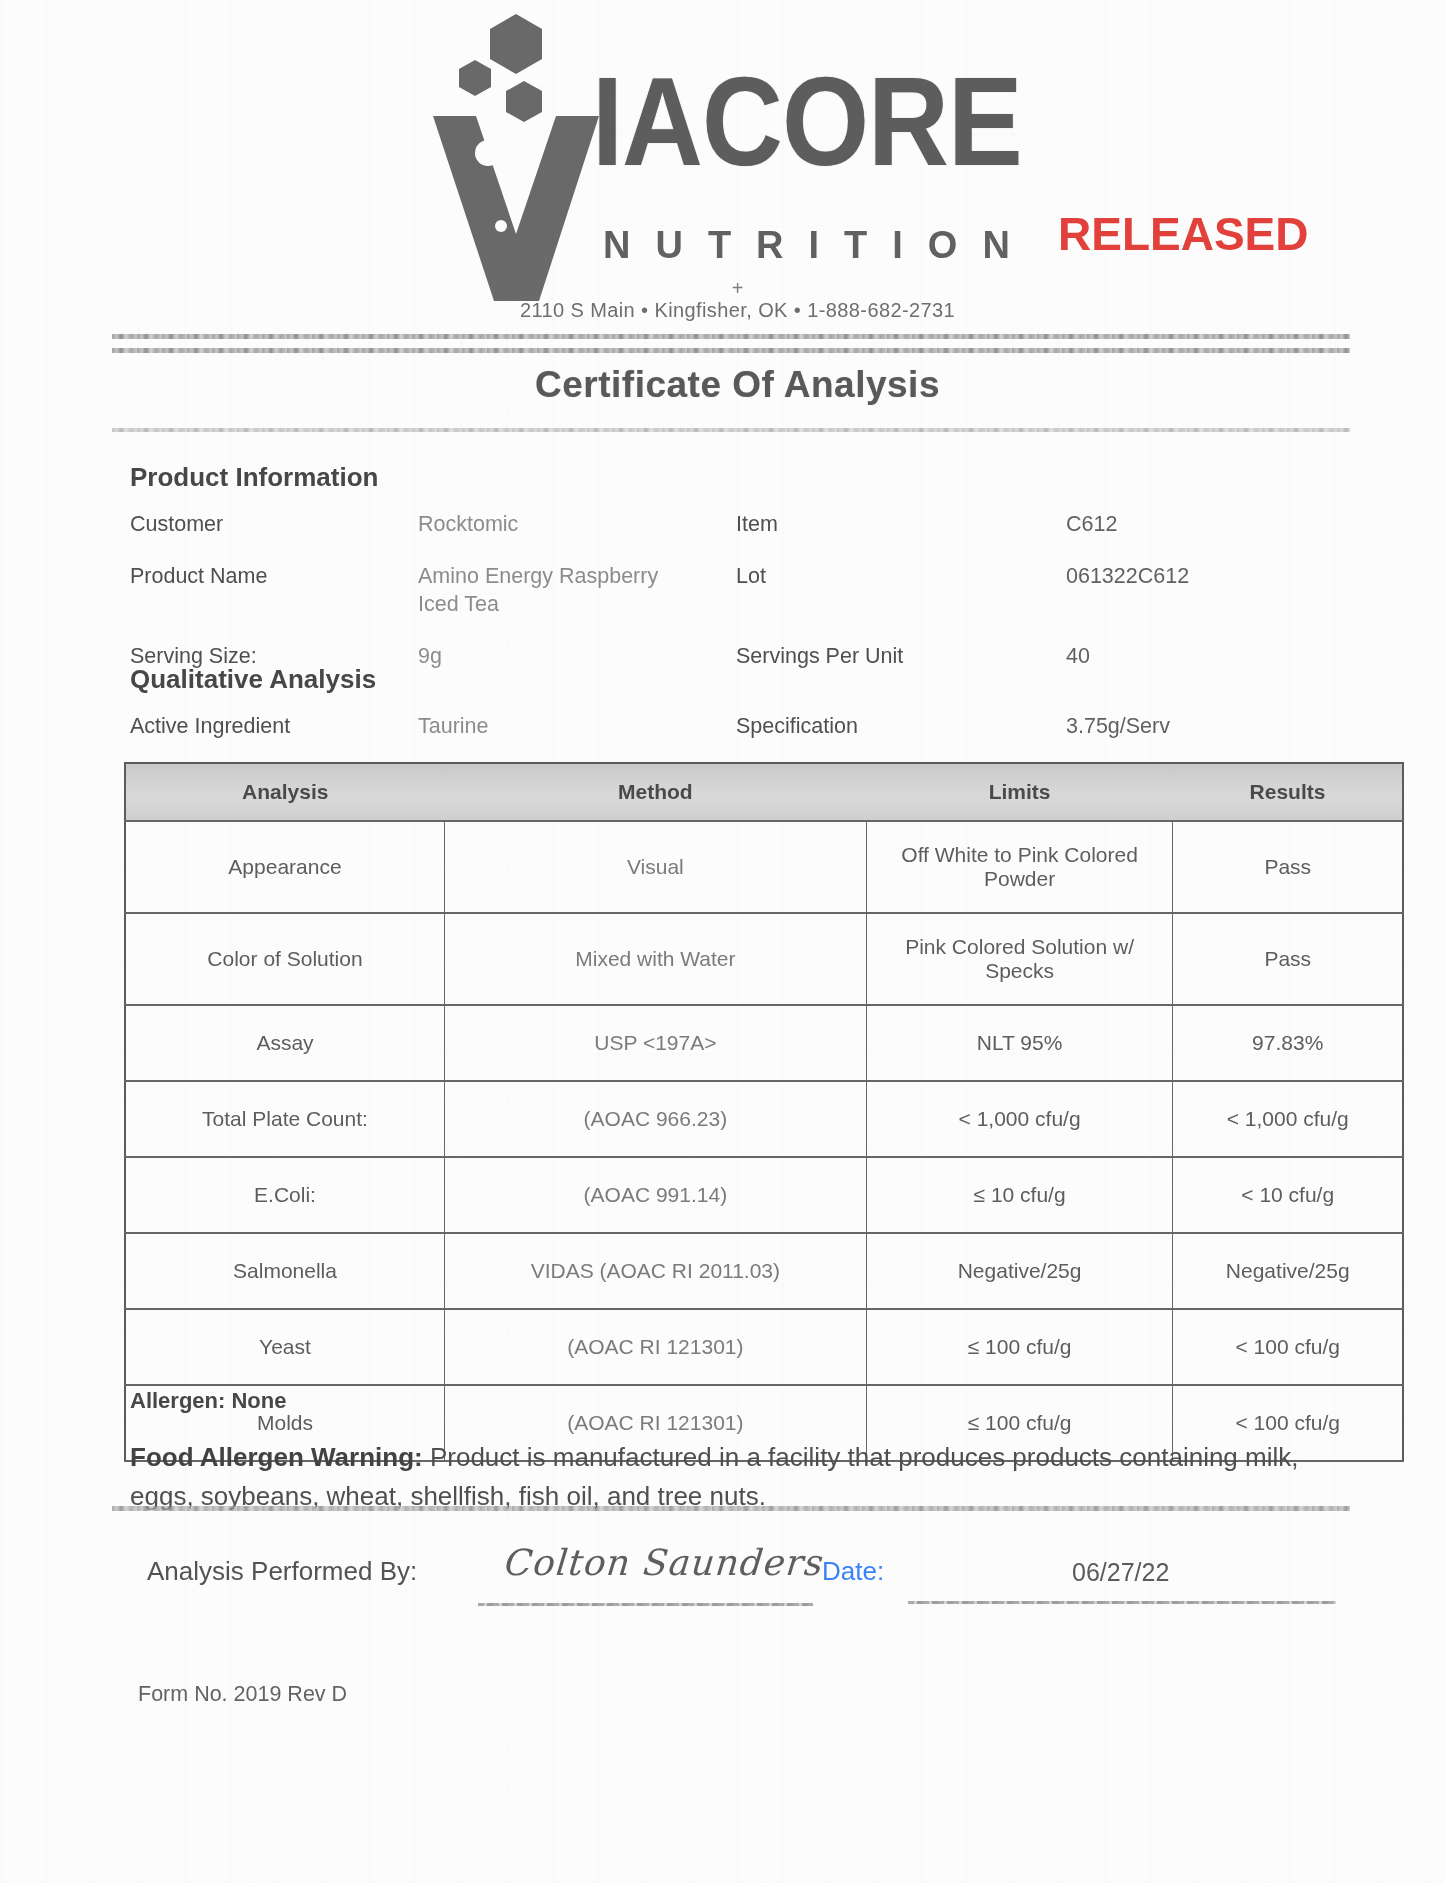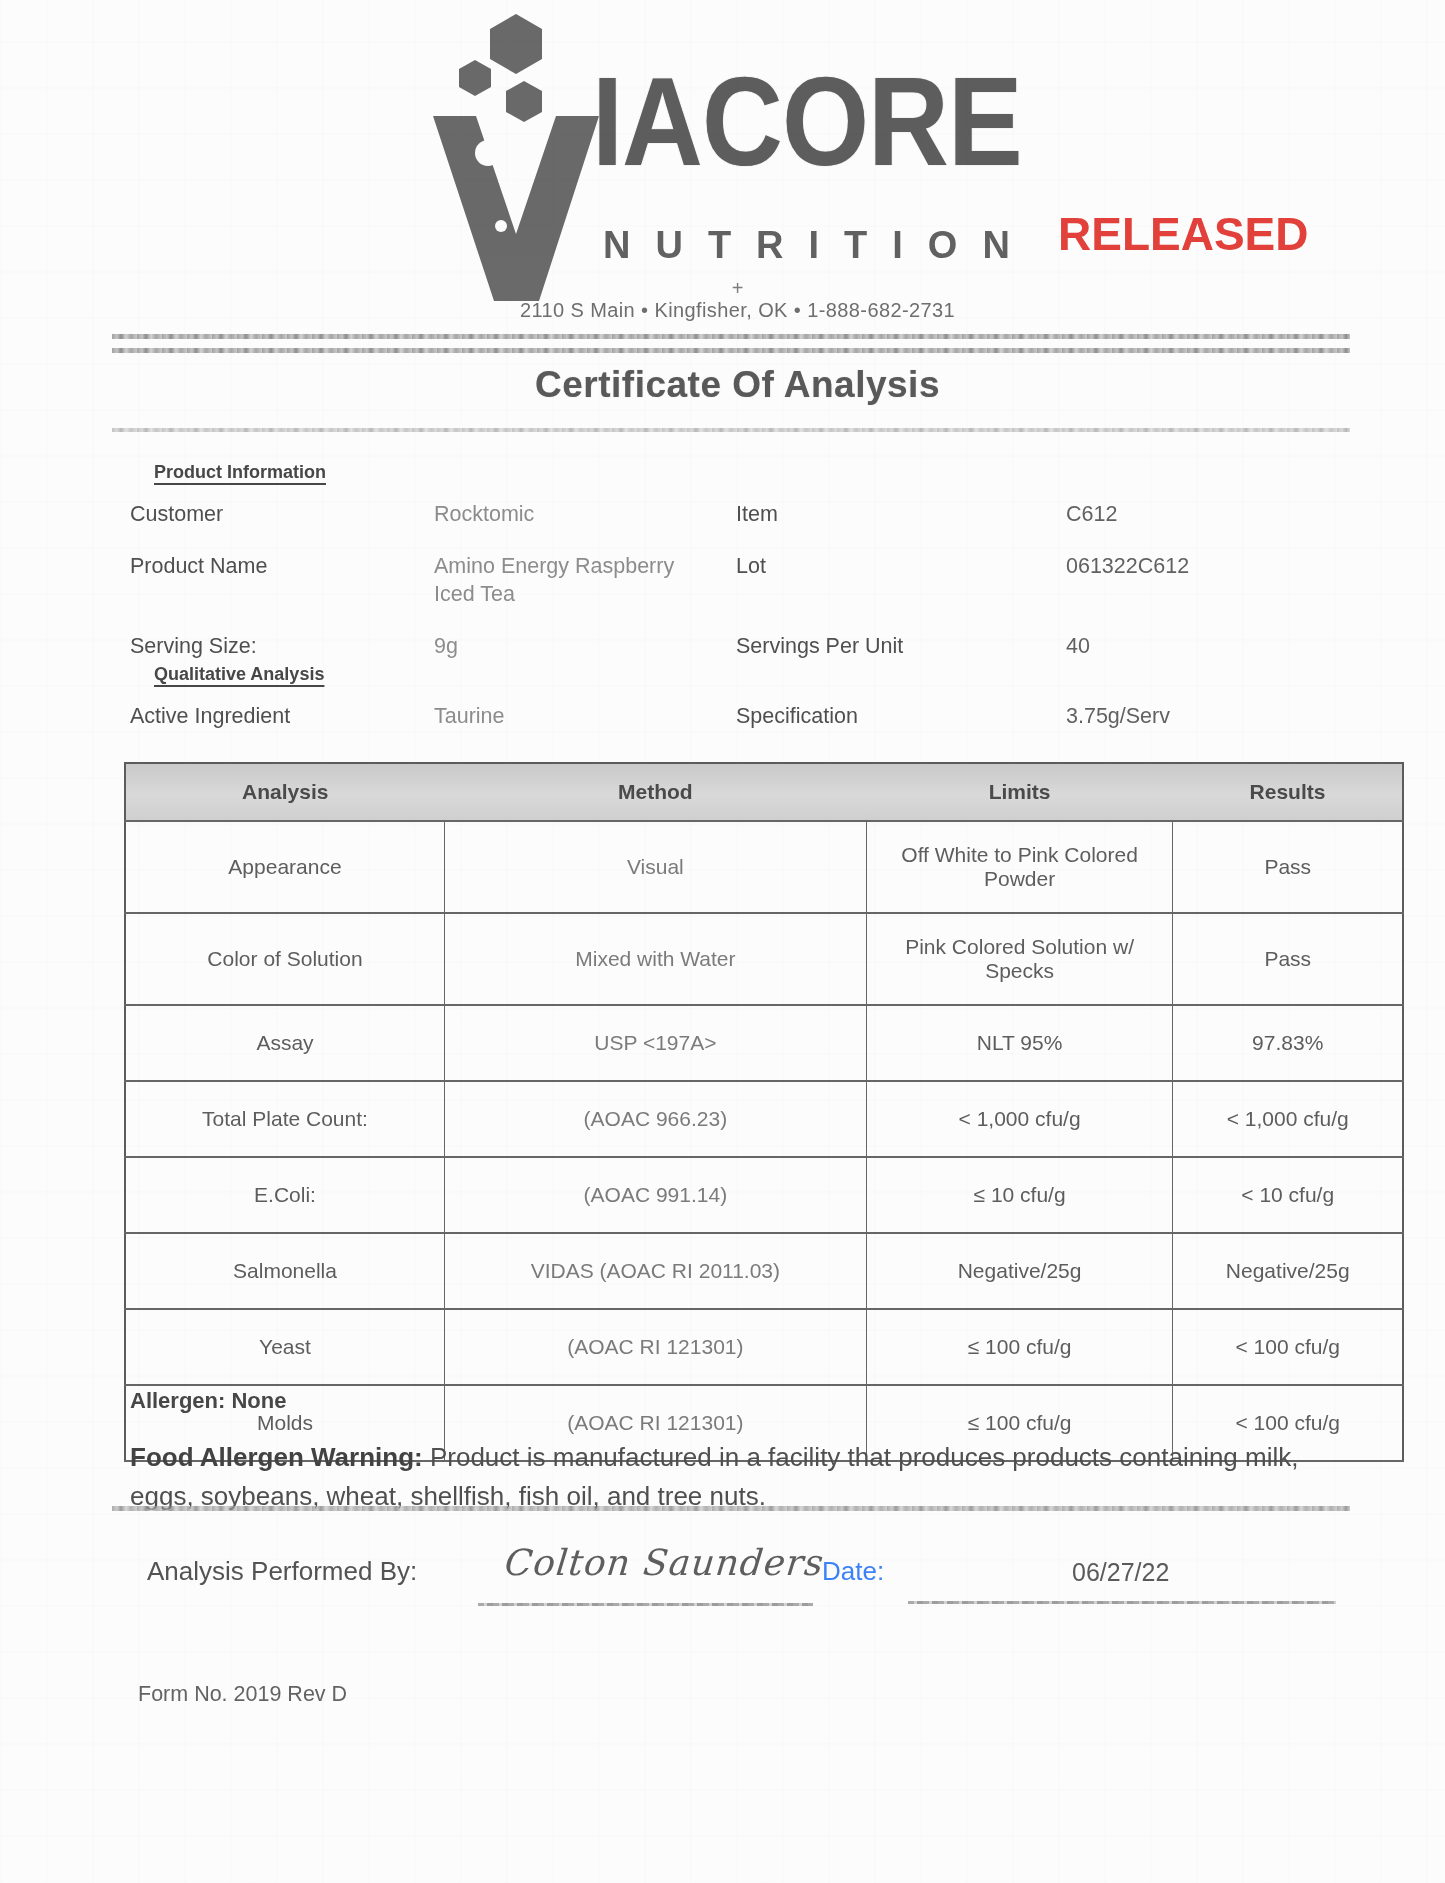--- a/index.html
+++ b/index.html
@@ -44,31 +44,30 @@
 
   .doc-title{
     left:0;top:364px;width:1475px;text-align:center;
     font-size:37px;font-weight:700;color:#595959;letter-spacing:.5px;
     text-shadow:0 0 1px rgba(90,90,90,.4);
   }
 
   
   .section{left:130px;width:1215px;}
   .sec-heading{
-    font-size:18px;font-weight:700;color:#474747;
-    text-decoration:underline;text-underline-offset:5px;text-decoration-thickness:2px;
+    font-size:26px;font-weight:700;color:#474747;
+    text-underline-offset:5px;text-decoration-thickness:2px;
     margin-bottom:18px;
-    margin-left:24px;
   }
   .info-grid{
     display:grid;grid-template-columns:288px 318px 330px auto;
     row-gap:24px;font-size:21.5px;line-height:1.3;align-items:start;
   }
   .lbl{color:#4f4f4f;}
-  .val-faded{color:#8c8c8c;margin-left:16px;}
+  .val-faded{color:#8c8c8c;}
   .val-med{color:#616161;}
   .wrap-narrow{display:inline-block;max-width:248px;}
 
   
   table.results{
     position:absolute;left:124px;top:762px;width:1280px;
     border-collapse:collapse;table-layout:fixed;
   }
   table.results col.c1{width:25%;} table.results col.c2{width:33%;}
   table.results col.c3{width:24%;} table.results col.c4{width:18%;}

